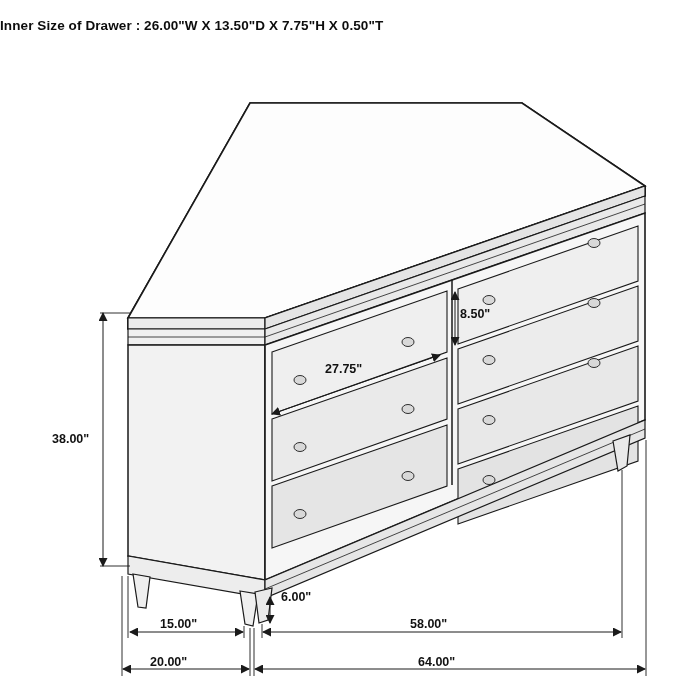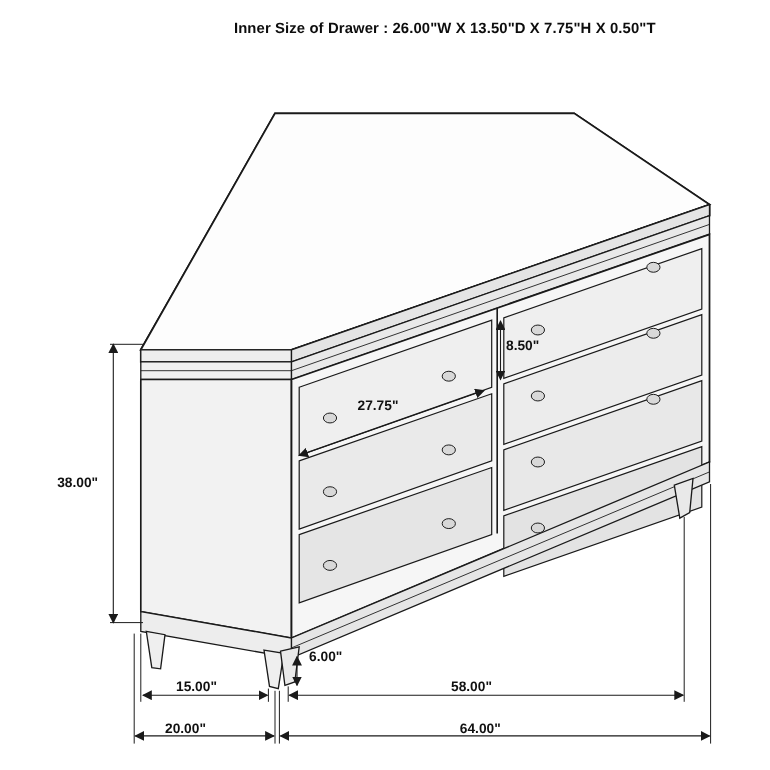--- a/index.html
+++ b/index.html
@@ -18,21 +18,21 @@
   #stage {
     position: relative;
     width: 700px;
     height: 700px;
   }
   .title {
     position: absolute;
     top: 18px;
     left: 0;
     width: 596px;
-    text-align: right;
+    text-align: left;
     font-size: 13.5px;
     font-weight: bold;
     letter-spacing: 0.1px;
     color: #0d0d0d;
   }
   svg.drawing {
     position: absolute;
     top: 0;
     left: 0;
     width: 700px;

